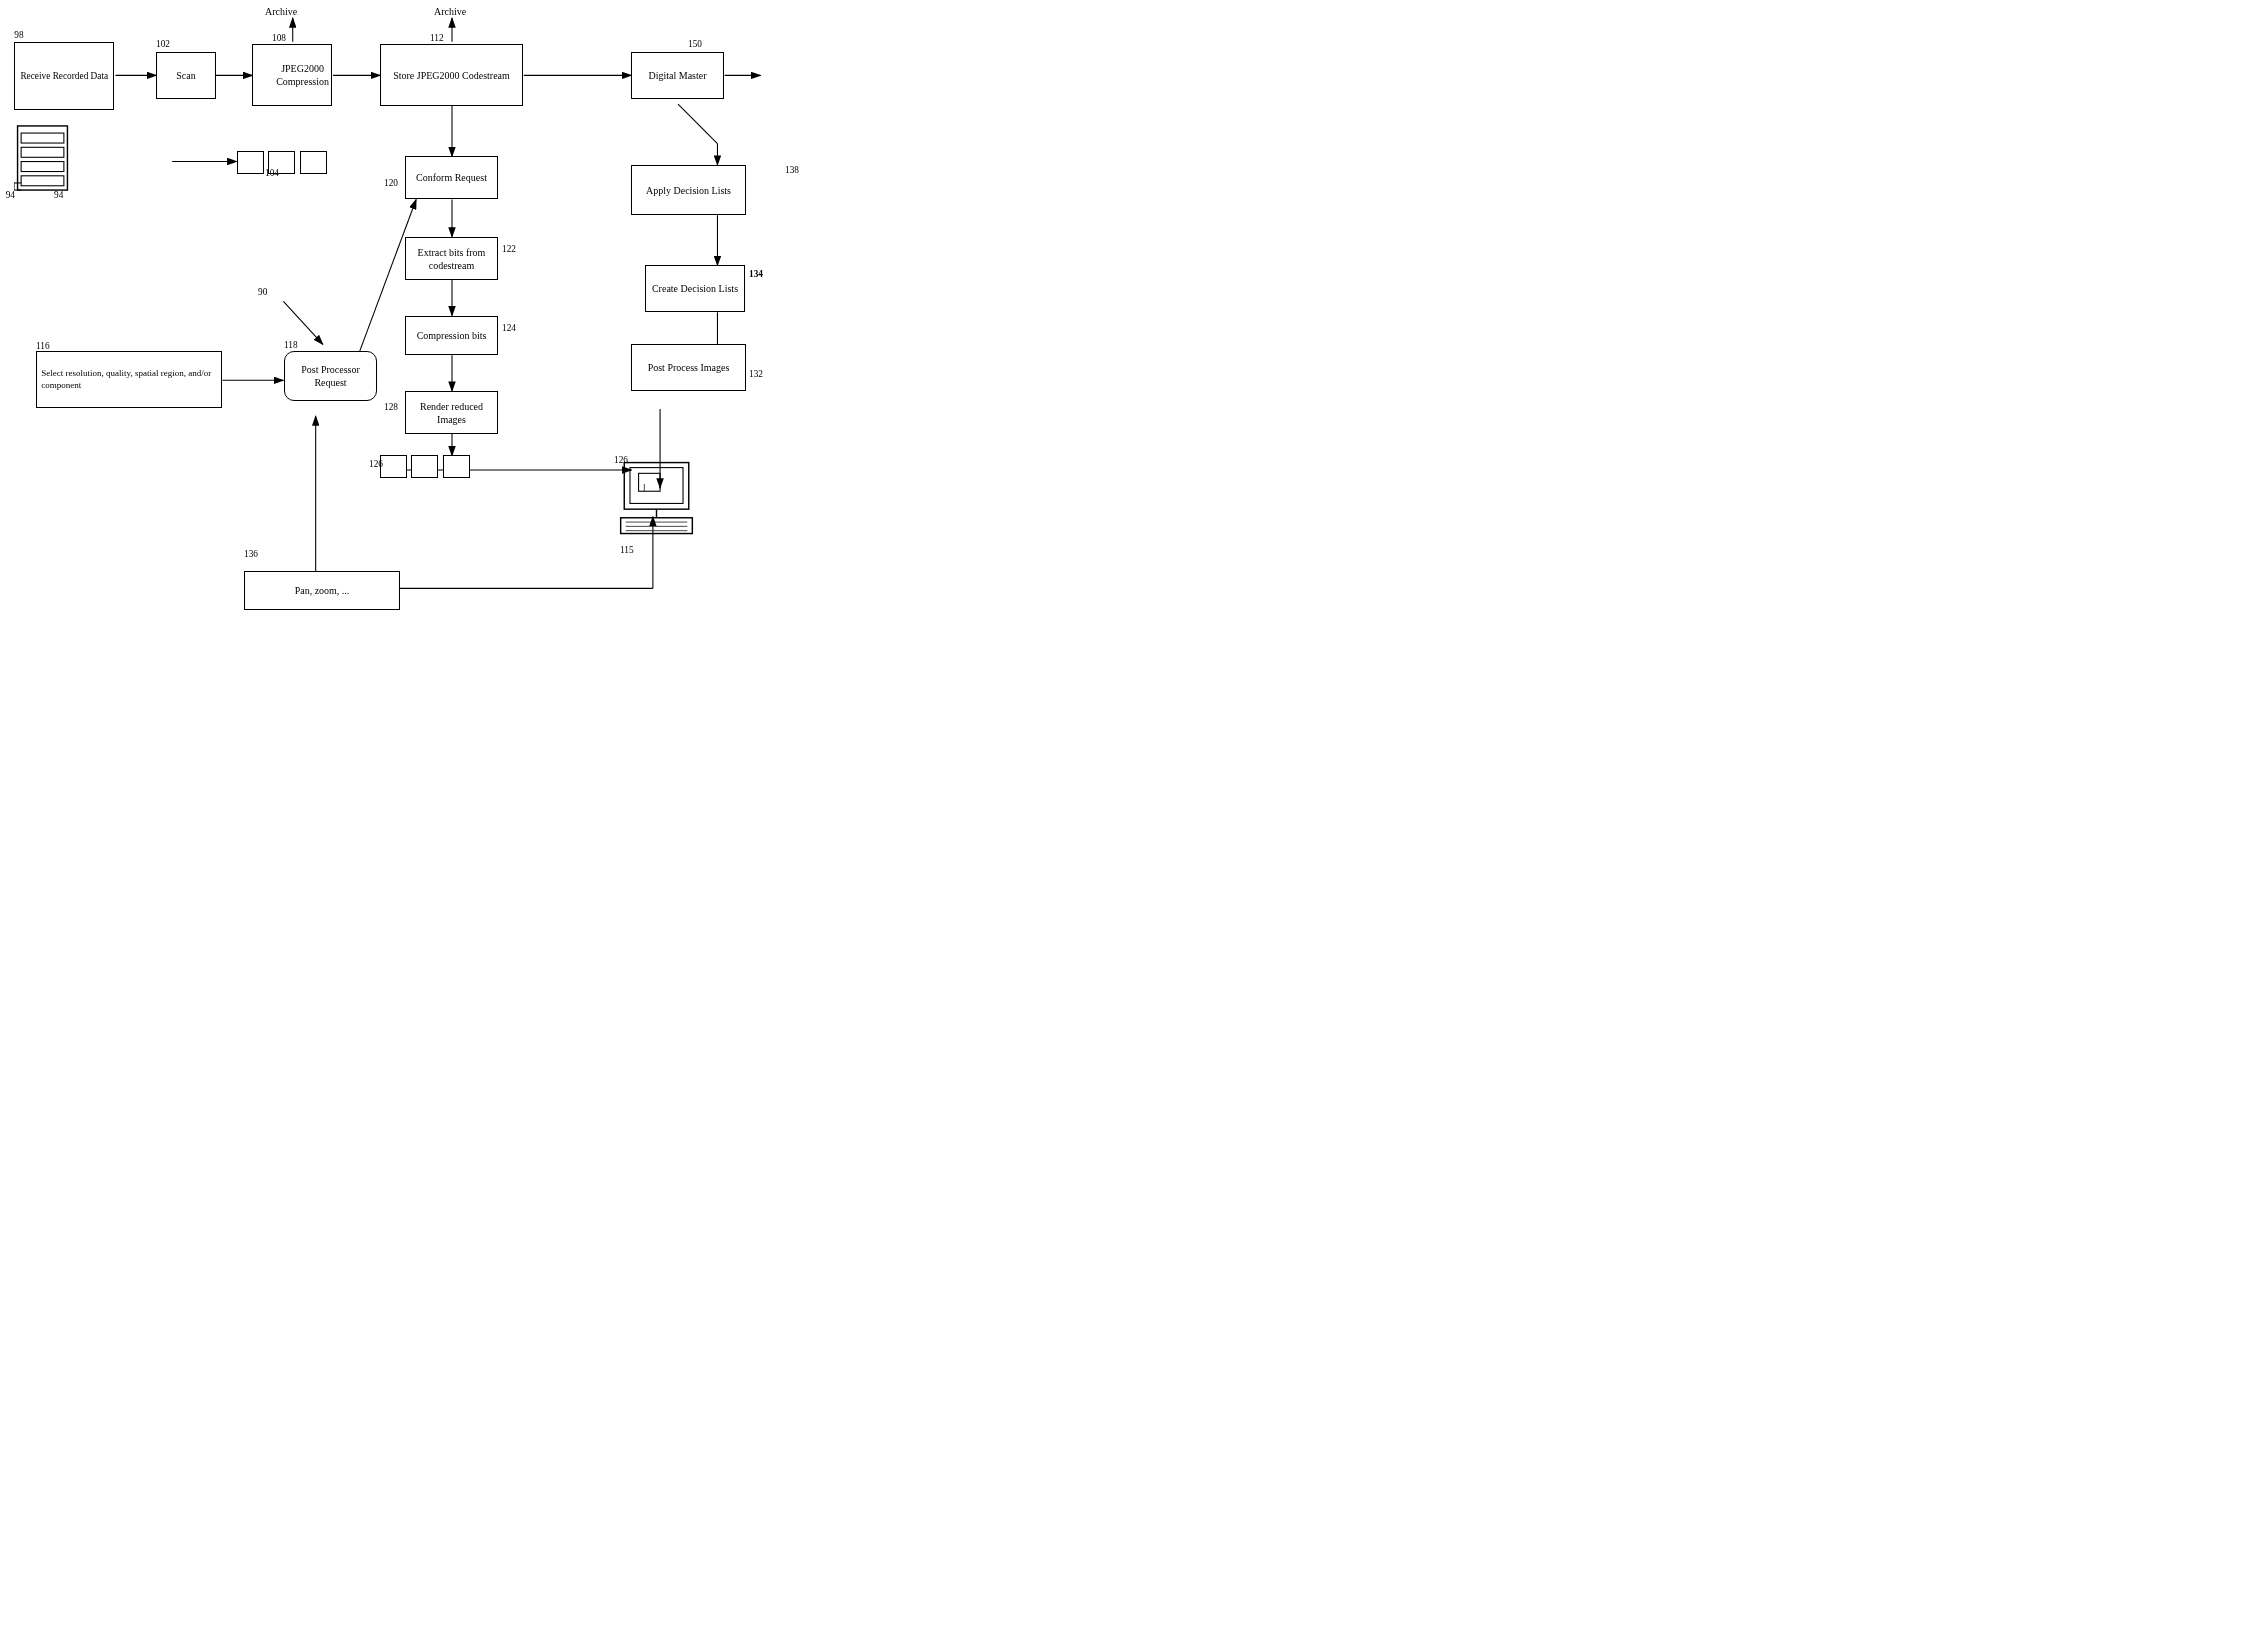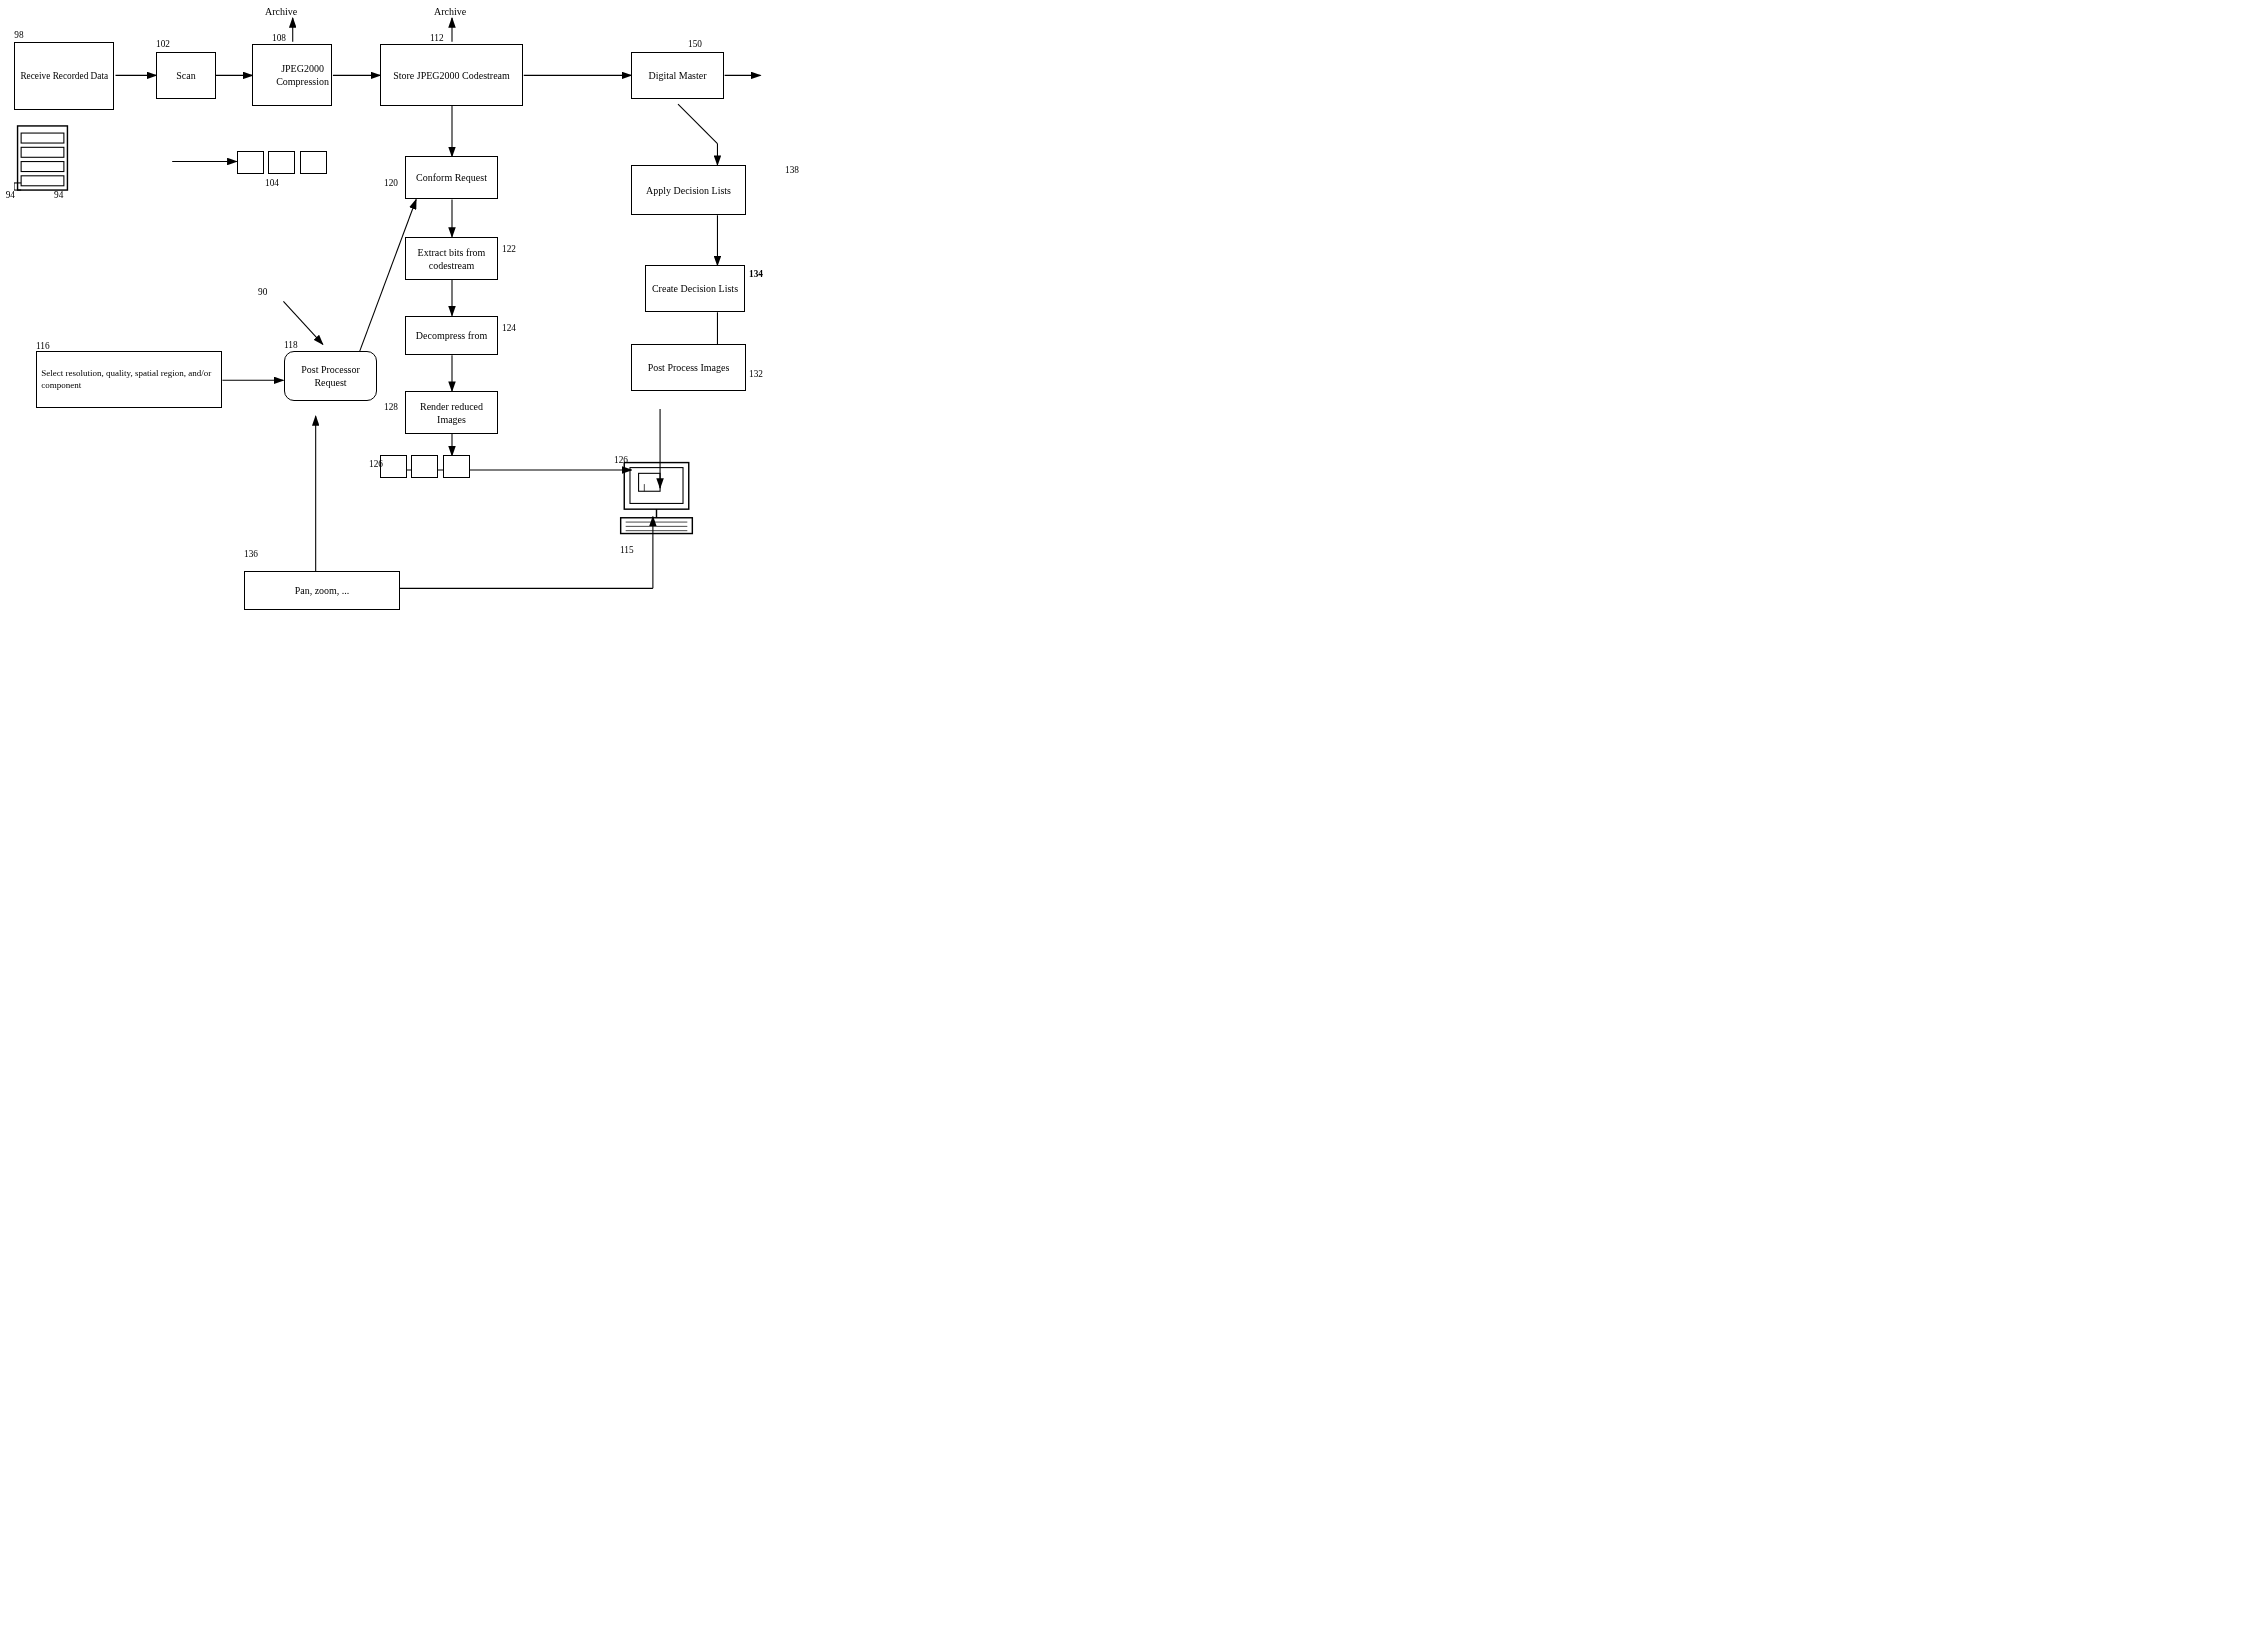--- a/index.html
+++ b/index.html
@@ -159,36 +159,36 @@
     <line x1="0" y1="85" x2="0" y2="95" stroke="#000" stroke-width="1.5"></line>
   </svg>
   <span class="label" style="left:54px; top:190px;">94</span>
   <span class="label" style="left:5.7px; top:190px;">94</span>
 
   <div class="small-rect-group" style="left:237px; top:151px;">
     <div class="small-rect"></div>
     <div class="small-rect"></div>
     <div class="small-rect"></div>
   </div>
-  <span class="label" style="left:265px; top:178px;text-align:center;">104</span>
+  <span class="label" style="left:265px; top:168px;text-align:center;">104</span>
 
   <div class="box" style="left:405px; top:156px; width:93px; height:43px;">
     <span>Conform
 Request</span>
   </div>
   <span class="label" style="left:384px; top:178px;">120</span>
 
   <div class="box" style="left:405px; top:237px; width:93px; height:43px;">
     <span>Extract bits
 from codestream</span>
   </div>
   <span class="label" style="left:502px; top:244px;">122</span>
 
   <div class="box" style="left:405px; top:316px; width:93px; height:39px;">
-    <span>Decompress from</span>
+    <span>Compression bits</span>
   </div>
   <span class="label" style="left:502px; top:323px;">124</span>
 
   <div class="box" style="left:405px; top:391px; width:93px; height:43px;">
     <span>Render reduced
 Images</span>
   </div>
   <span class="label" style="left:384px; top:402px;">128</span>
 
   <div class="small-rect-group" style="left:380px; top:455px;">

